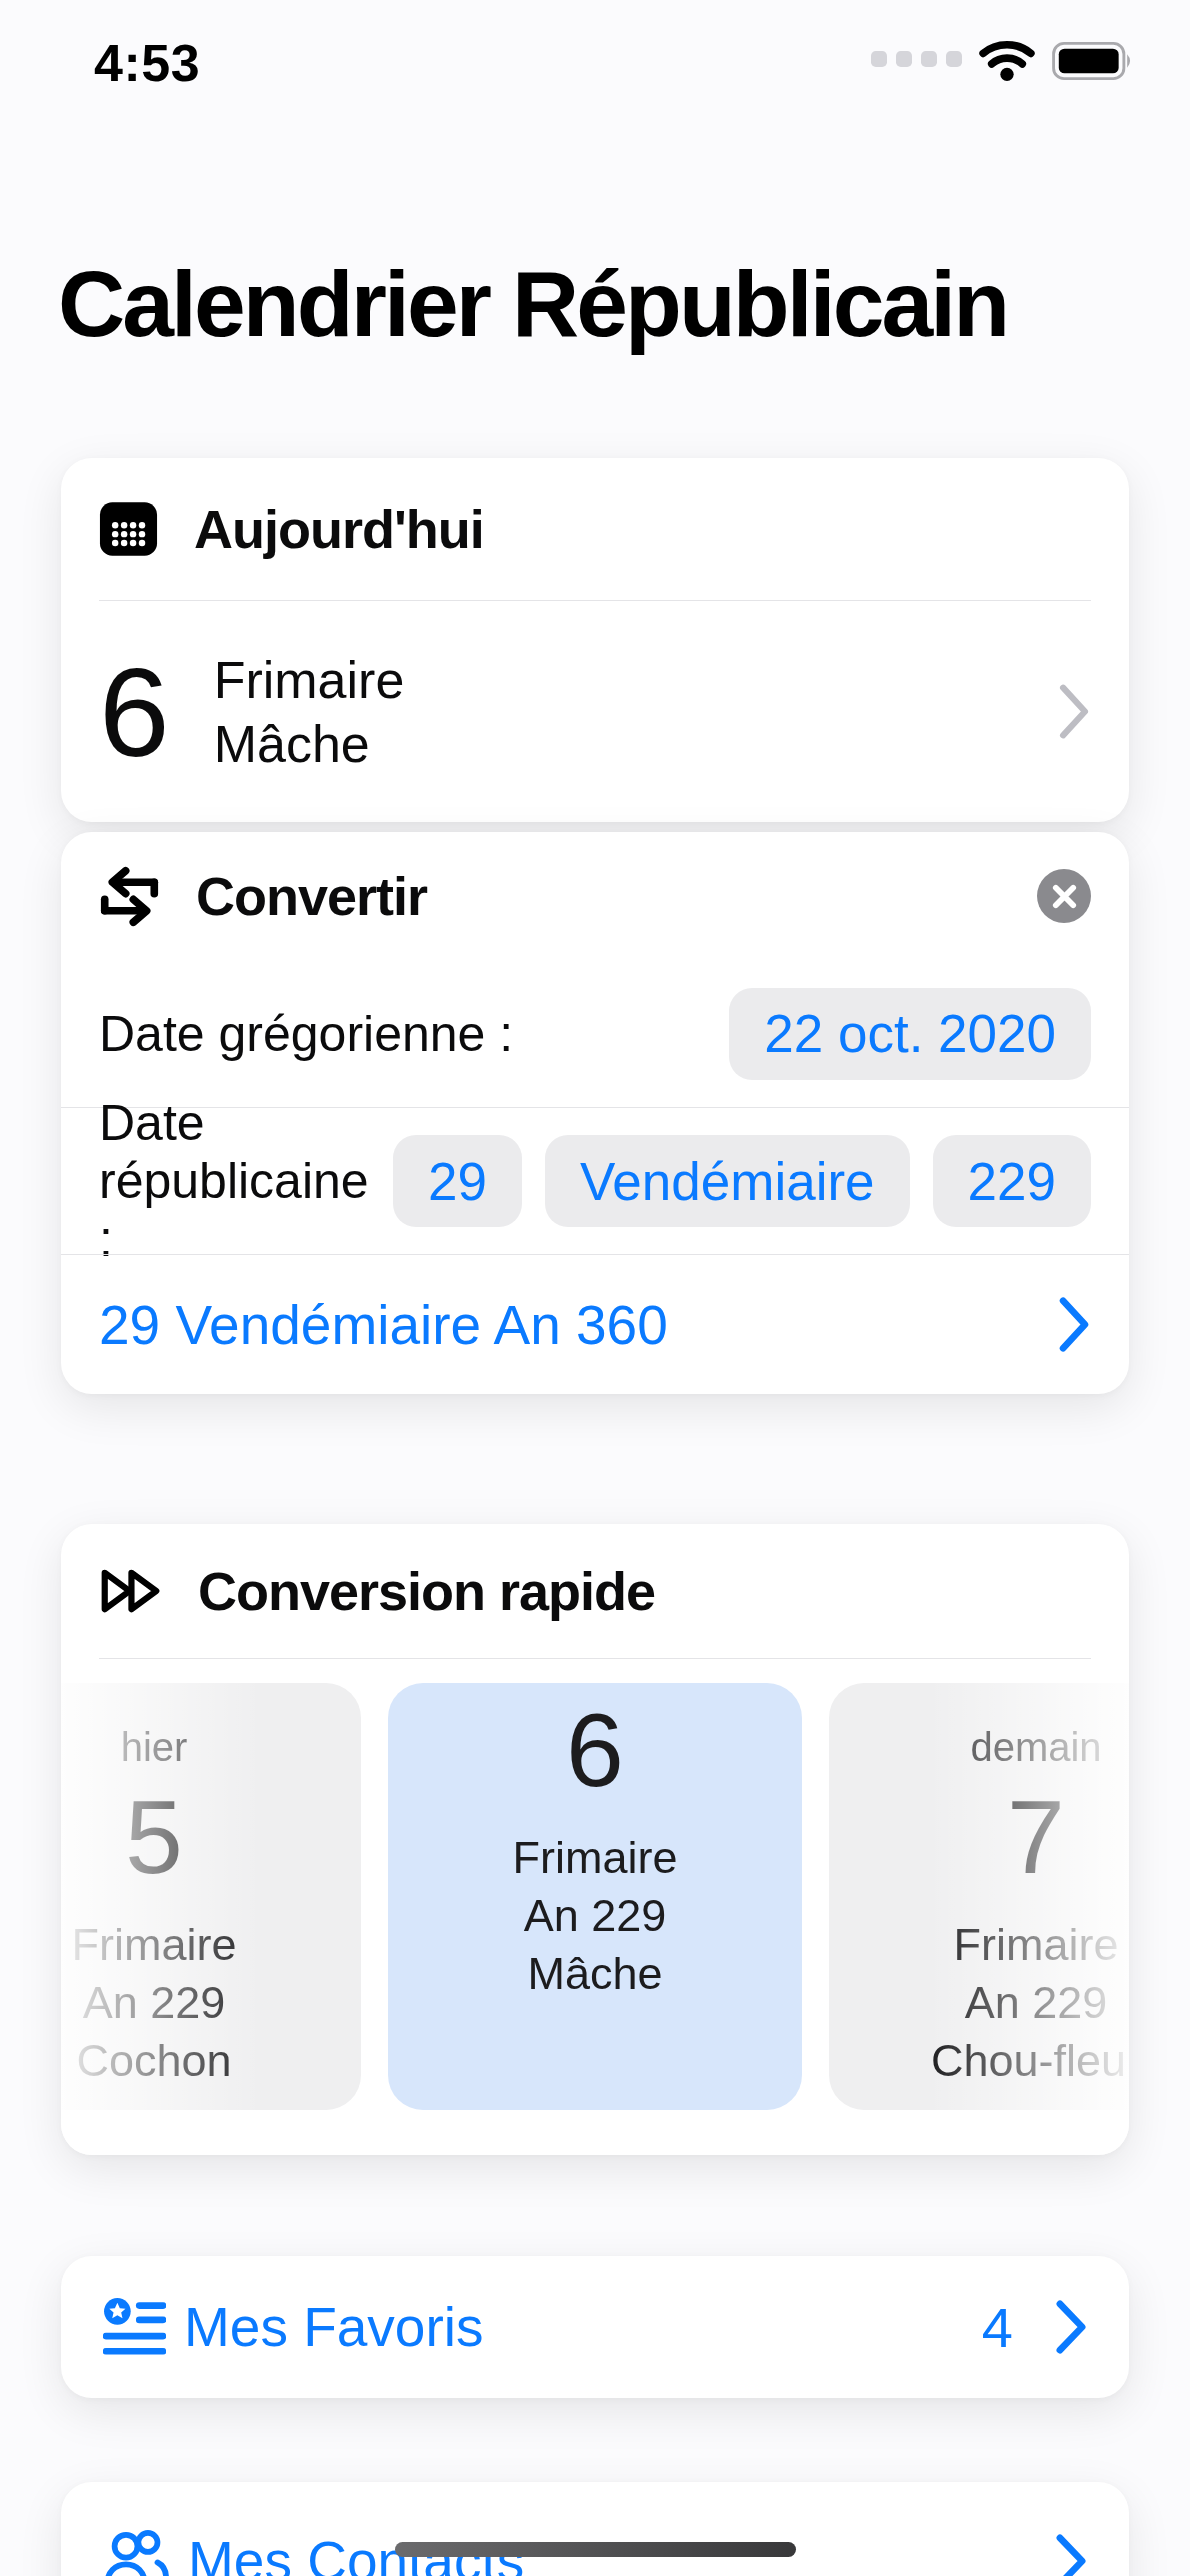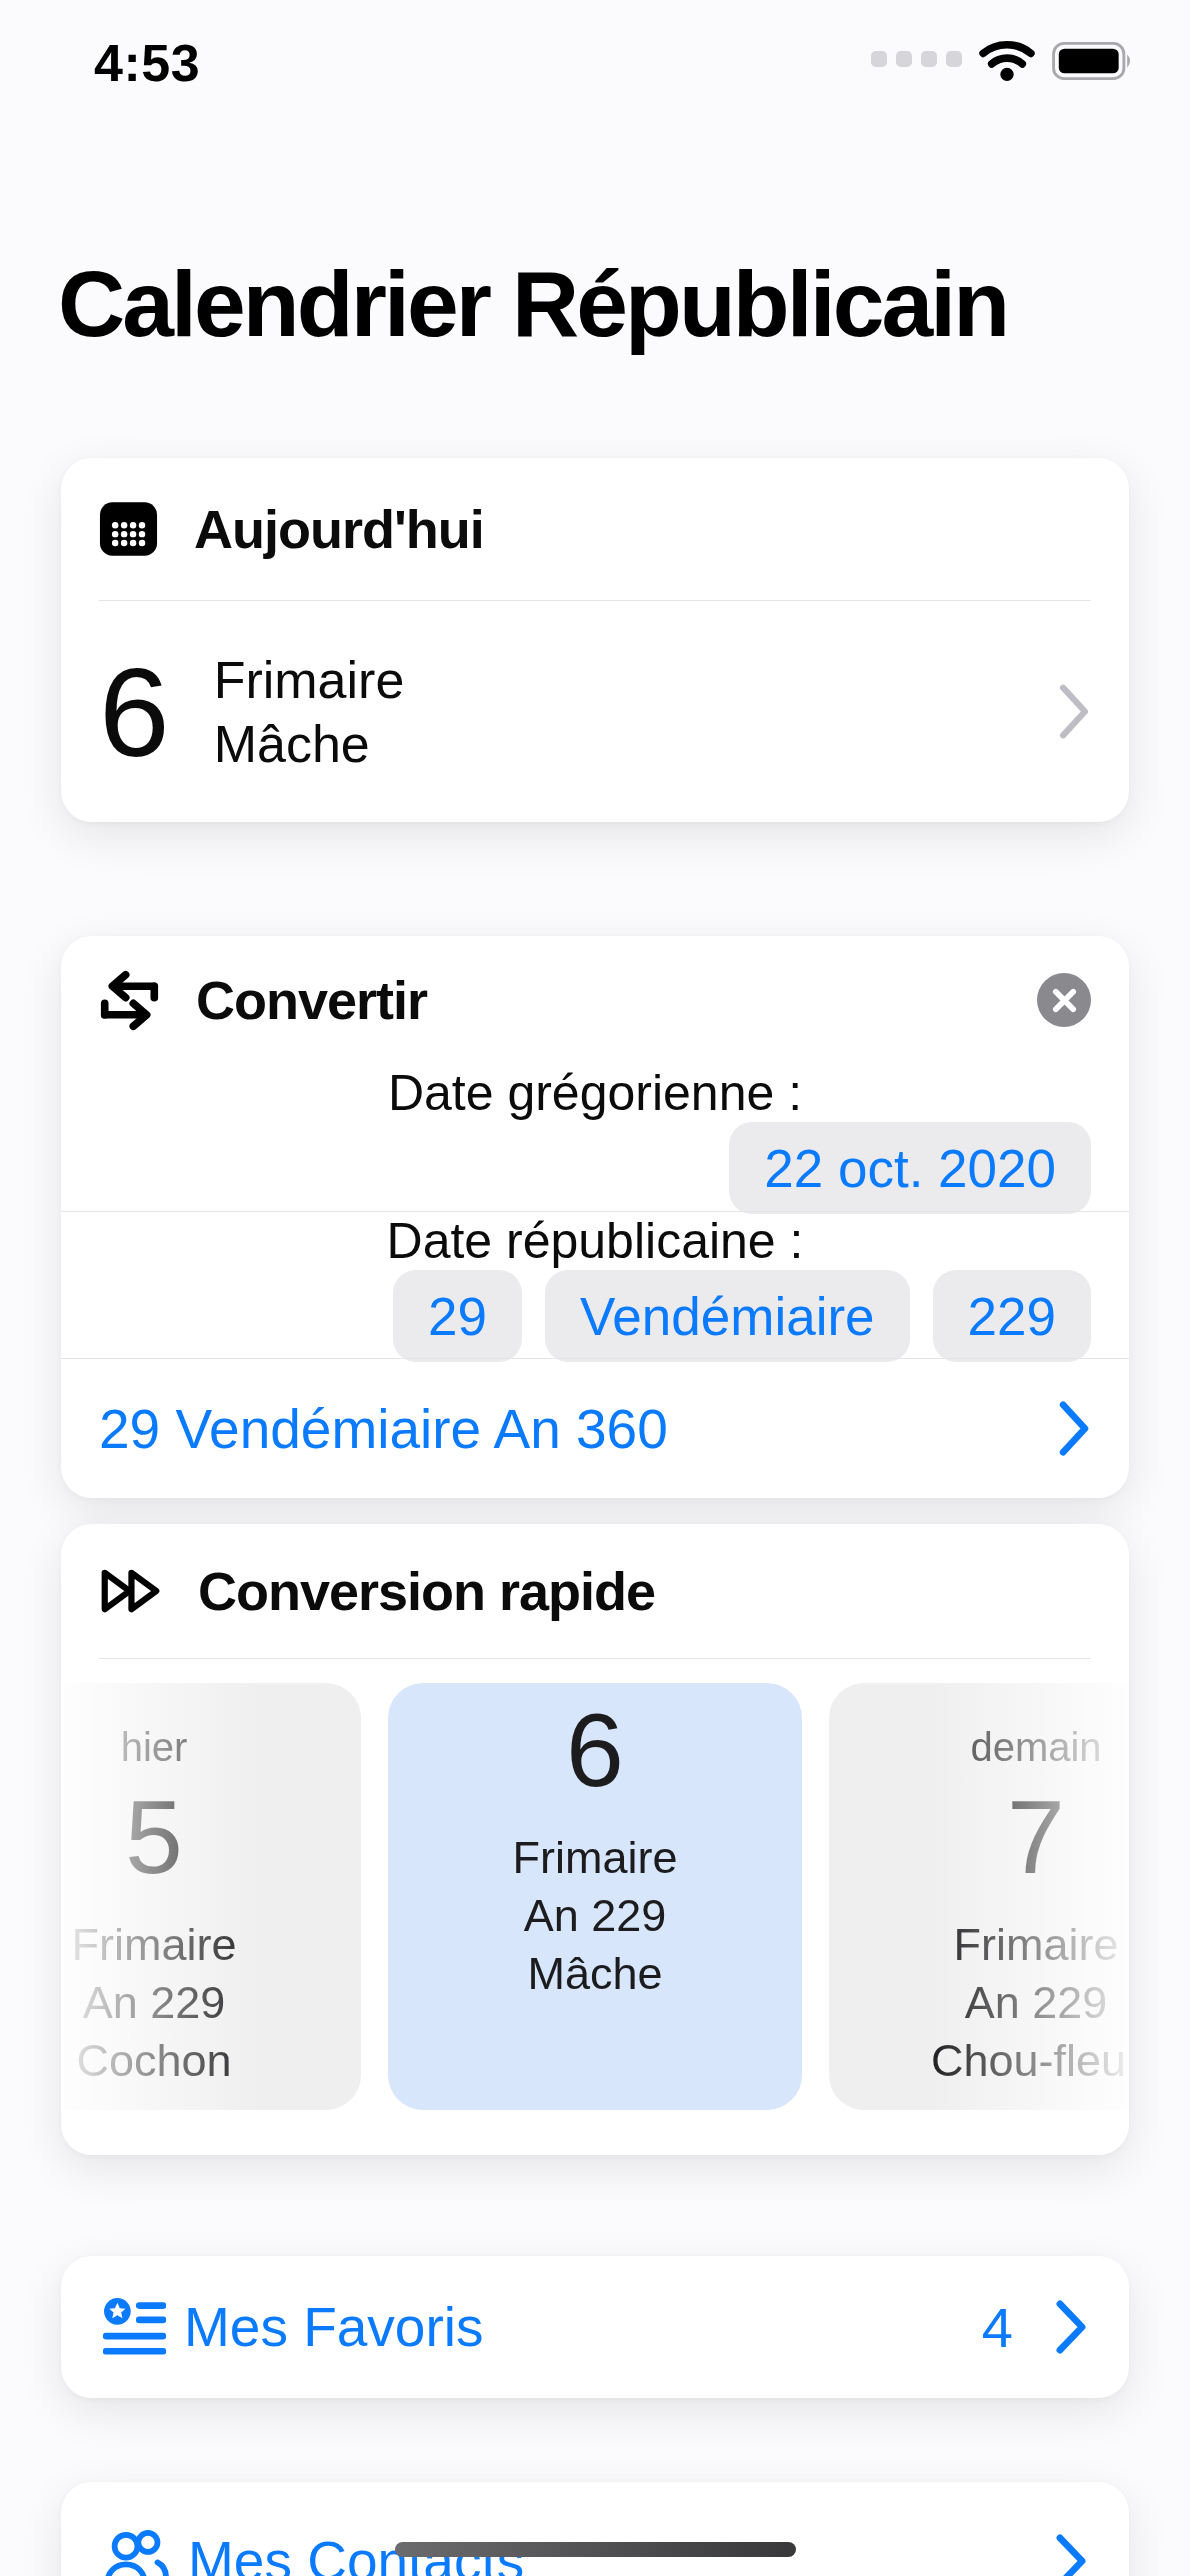--- a/index.html
+++ b/index.html
@@ -30,25 +30,25 @@
   .today-number { font-size:127px; font-weight:400; color:#0B0B0C; }
   .today-lines { font-size:52px; line-height:64px; color:#0B0B0C; }
 
   
   .chev { flex:0 0 auto; }
   .chev.gray polyline { stroke:#BDBDC3; }
   .chev.blue polyline { stroke:#0A7AFF; }
   .push-right { margin-left:auto; }
 
   
-  #card-convert { top:936px; height:562px; display:flex; flex-direction:column; }
+  #card-convert { top:832px; height:562px; display:flex; flex-direction:column; }
   #card-convert .card-header { height:128px; }
   .close-btn { margin-left:auto; width:54px; height:54px; border-radius:50%; background:#8A8A8E; border:none;
                display:flex; align-items:center; justify-content:center; cursor:pointer; }
-  .convert-row { height:147px; display:flex; align-items:center; padding:0 38px; border-top:1.9px solid #E4E4E7;flex-direction:column; }
+  .convert-row { height:147px; display:flex; align-items:center; padding:0 38px; border-top:1.9px solid #E4E4E7; }
   .row-label { font-size:50px; color:#0B0B0C; }
   .pills { margin-left:auto; display:flex; gap:23px;justify-content:flex-end; }
   .pill { height:92px; background:#EBEBED; border:none; border-radius:23px; padding:0 35px;
           font-family:inherit; font-size:53px; color:#0A7AFF; display:flex; align-items:center; cursor:pointer; }
   .result-row { flex:1; display:flex; align-items:center; padding:0 38px; border-top:1.9px solid #E4E4E7; cursor:pointer; }
   .result-link { font-size:55px; color:#0A7AFF; }
 
   
   #card-quick { top:1524px; height:631px; }
   #card-quick .card-header { height:134px; }

